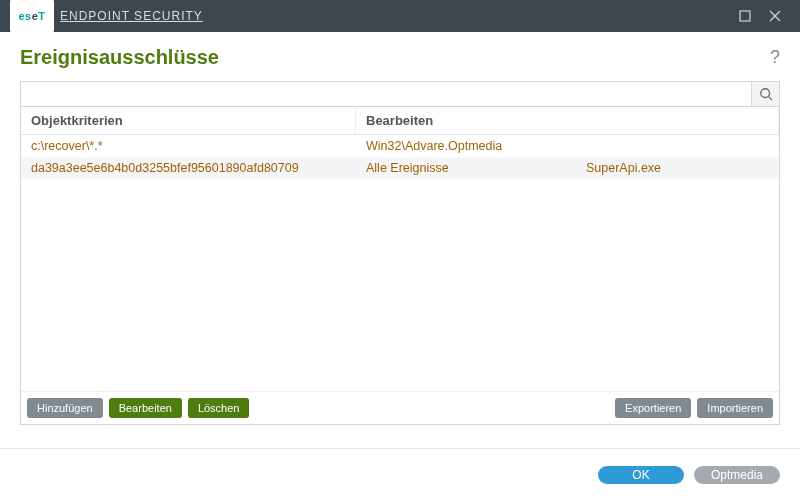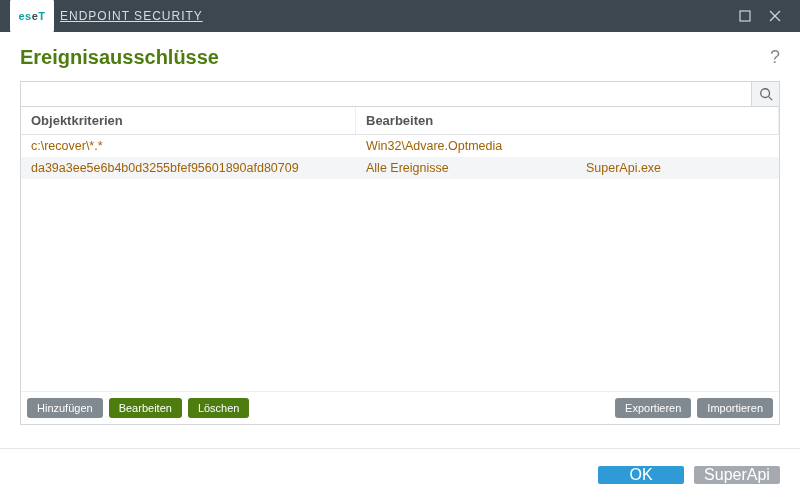--- a/index.html
+++ b/index.html
@@ -29,21 +29,21 @@
   .tbody { flex: 1; overflow: auto; }
   .tr { display: flex; height: 22px; align-items: center; }
   .tr.alt { background: #f4f5f6; }
   .td { padding: 2px 10px; overflow: hidden; text-overflow: ellipsis; white-space: nowrap; font-size: 12.5px; color: #a16207; }
   .td.italic { }
   .toolbar { display: flex; gap: 6px; padding: 6px; border-top: 1px solid #eceeef; }
   .btn-sm { background: #818a91; color: #fff; border: none; border-radius: 3px; padding: 4px 10px; font-size: 11px; cursor: pointer; }
   .btn-sm.disabled { background: #4d7c0f; cursor: default; }
   .toolbar-spacer { flex: 1; }
   .footer { position: absolute; bottom: 0; left: 0; right: 0; height: 52px; border-top: 1px solid #e4e6e8; display: flex; align-items: center; justify-content: flex-end; padding: 0 20px; gap: 10px; background: #fff; }
-  .btn { min-width: 86px; height: 18px; border-radius: 2px; border: none; font-size: 16px; cursor: pointer; }
+  .btn { min-width: 86px; height: 18px; border-radius: 12px; border: none; font-size: 12px; cursor: pointer; }
   .btn-primary { background: #2e9bd6; color: #fff; }
   .btn-secondary { background: #a4aab0; color: #fff; }
   .root { position: relative; width: 800px; height: 500px; }
 </style>
 </head>
 <body>
 <div class="root">
 
 <div class="titlebar">
   <div class="logo">
@@ -103,16 +103,16 @@
       <button class="btn-sm disabled">Löschen</button>
       <div class="toolbar-spacer"></div>
       <button class="btn-sm">Exportieren</button>
       <button class="btn-sm">Importieren</button>
     </div>
   </div>
 </div>
 
 <div class="footer">
   <button class="btn btn-primary">OK</button>
-  <button class="btn btn-secondary">SuperApi</button>
+  <button class="btn btn-secondary">Optmedia</button>
 </div>
 
 </div>
 
 </body></html>

